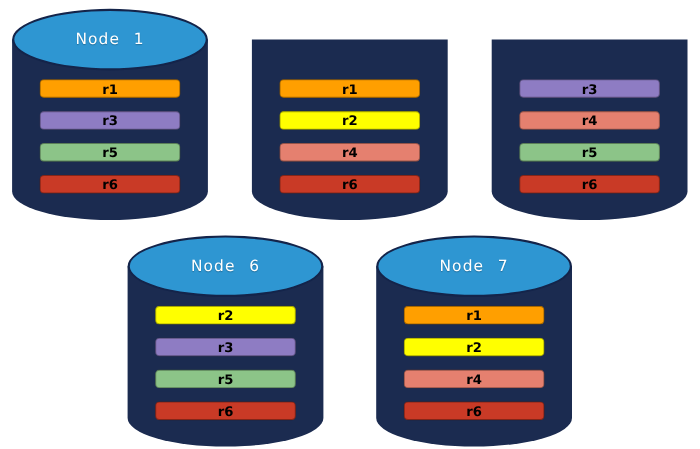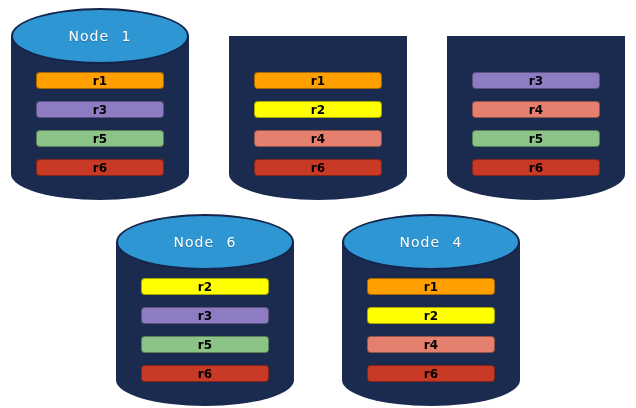--- a/index.html
+++ b/index.html
@@ -144,21 +144,21 @@
         <div class="bar" style="background-color: rgb(255, 255, 0);">r2</div>
         <div class="bar" style="background-color: rgb(142, 124, 195);">r3</div>
         <div class="bar" style="background-color: rgb(140, 196, 136);">r5</div>
         <div class="bar" style="background-color: rgb(201, 58, 38);">r6</div>
       </div>
     </div>
 
     <div class="cylinder">
       <div class="cyl-body"></div>
       <div class="cyl-top">
-        <span class="node-label">Node 4</span>
+        <span class="node-label">Node 7</span>
       </div>
       <div class="bars">
         <div class="bar" style="background-color: rgb(255, 159, 0);">r1</div>
         <div class="bar" style="background-color: rgb(255, 255, 0);">r2</div>
         <div class="bar" style="background-color: rgb(229, 128, 111);">r4</div>
         <div class="bar" style="background-color: rgb(201, 58, 38);">r6</div>
       </div>
     </div>
 
   </div>

